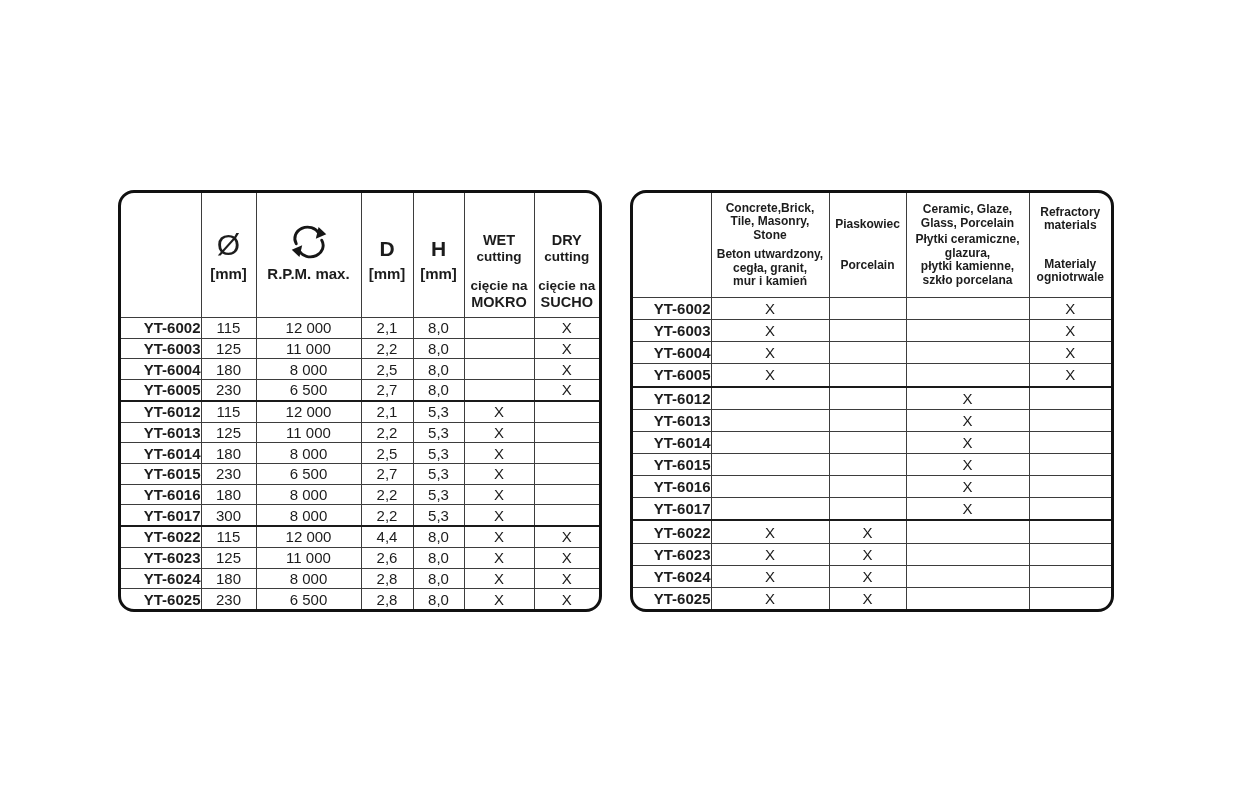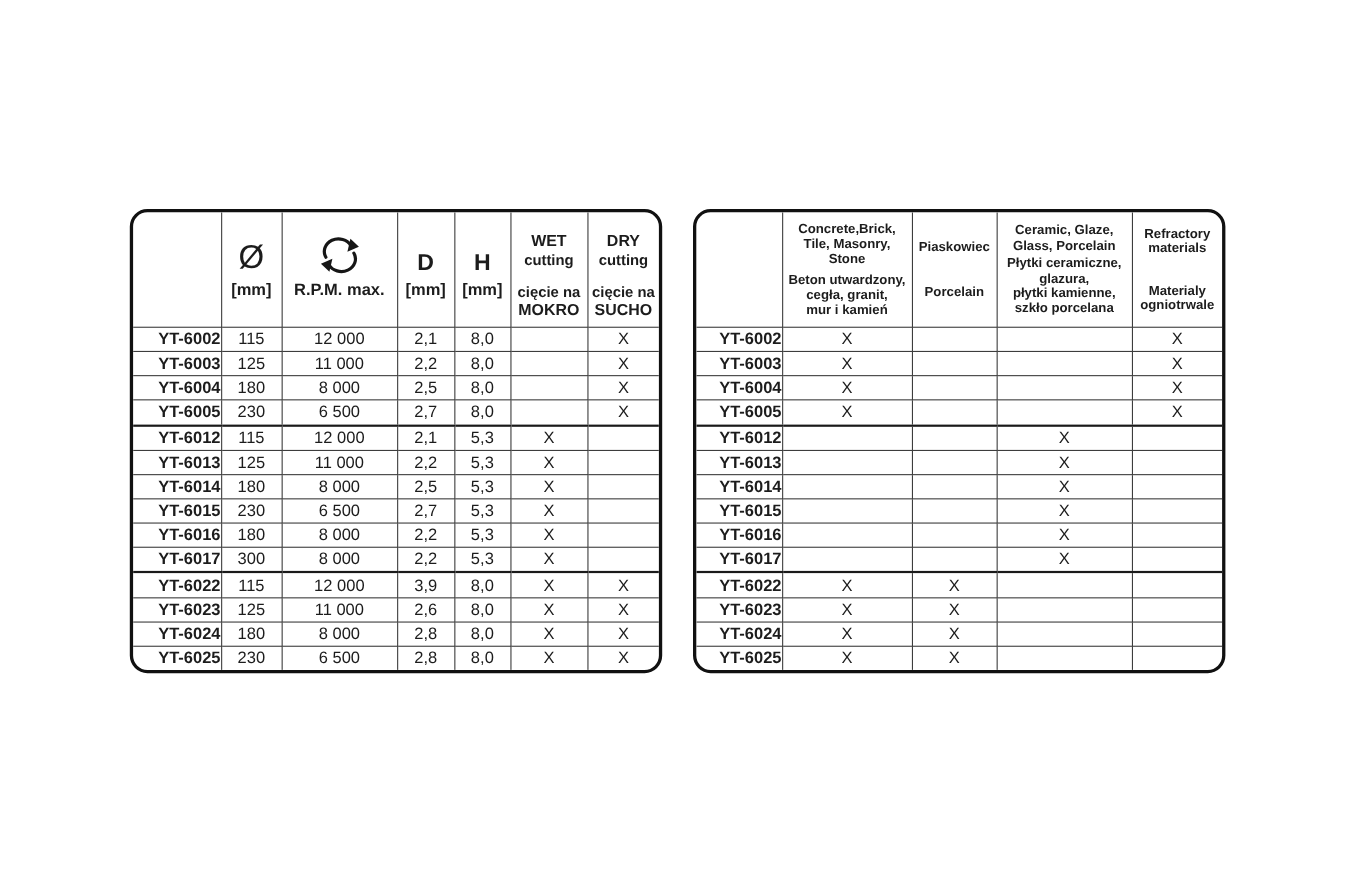--- a/index.html
+++ b/index.html
@@ -49,21 +49,21 @@
     white-space: nowrap;
   }
 
   
   .hcell {
     display: flex; flex-direction: column;
     align-items: center; justify-content: flex-end;
     height: 104px;
   }
   .pad-b { padding-bottom: 25px; }
-  .pad-s { padding-bottom: 6px; }
+  .pad-s { padding-bottom: 6px; margin-top: 20px; }
   .sym-dia { font-size: 30px; line-height: 32px; font-weight: 400; }
   .sym-dh  { font-size: 21px; line-height: 24px; font-weight: bold; }
   .unit    { font-size: 15px; line-height: 17px; margin-top: 4px; }
   .rot     { height: 38px; display:flex; align-items:center; justify-content:center; }
   .b14 { font-weight: bold; font-size: 14.5px; line-height: 17px; }
   .r13 { font-size: 13.5px; line-height: 16px; }
   .hgap { height: 13px; }
 
   
   .rh-cell {
@@ -239,21 +239,21 @@
           <td class="val">8 000</td>
           <td class="val">2,2</td>
           <td class="val">5,3</td>
           <td class="val">X</td>
           <td class="val"></td>
         </tr>
         <tr class="group-start">
           <td class="model">YT-6022</td>
           <td class="val">115</td>
           <td class="val">12 000</td>
-          <td class="val">3,9</td>
+          <td class="val">4,4</td>
           <td class="val">8,0</td>
           <td class="val">X</td>
           <td class="val">X</td>
         </tr>
         <tr>
           <td class="model">YT-6023</td>
           <td class="val">125</td>
           <td class="val">11 000</td>
           <td class="val">2,6</td>
           <td class="val">8,0</td>

